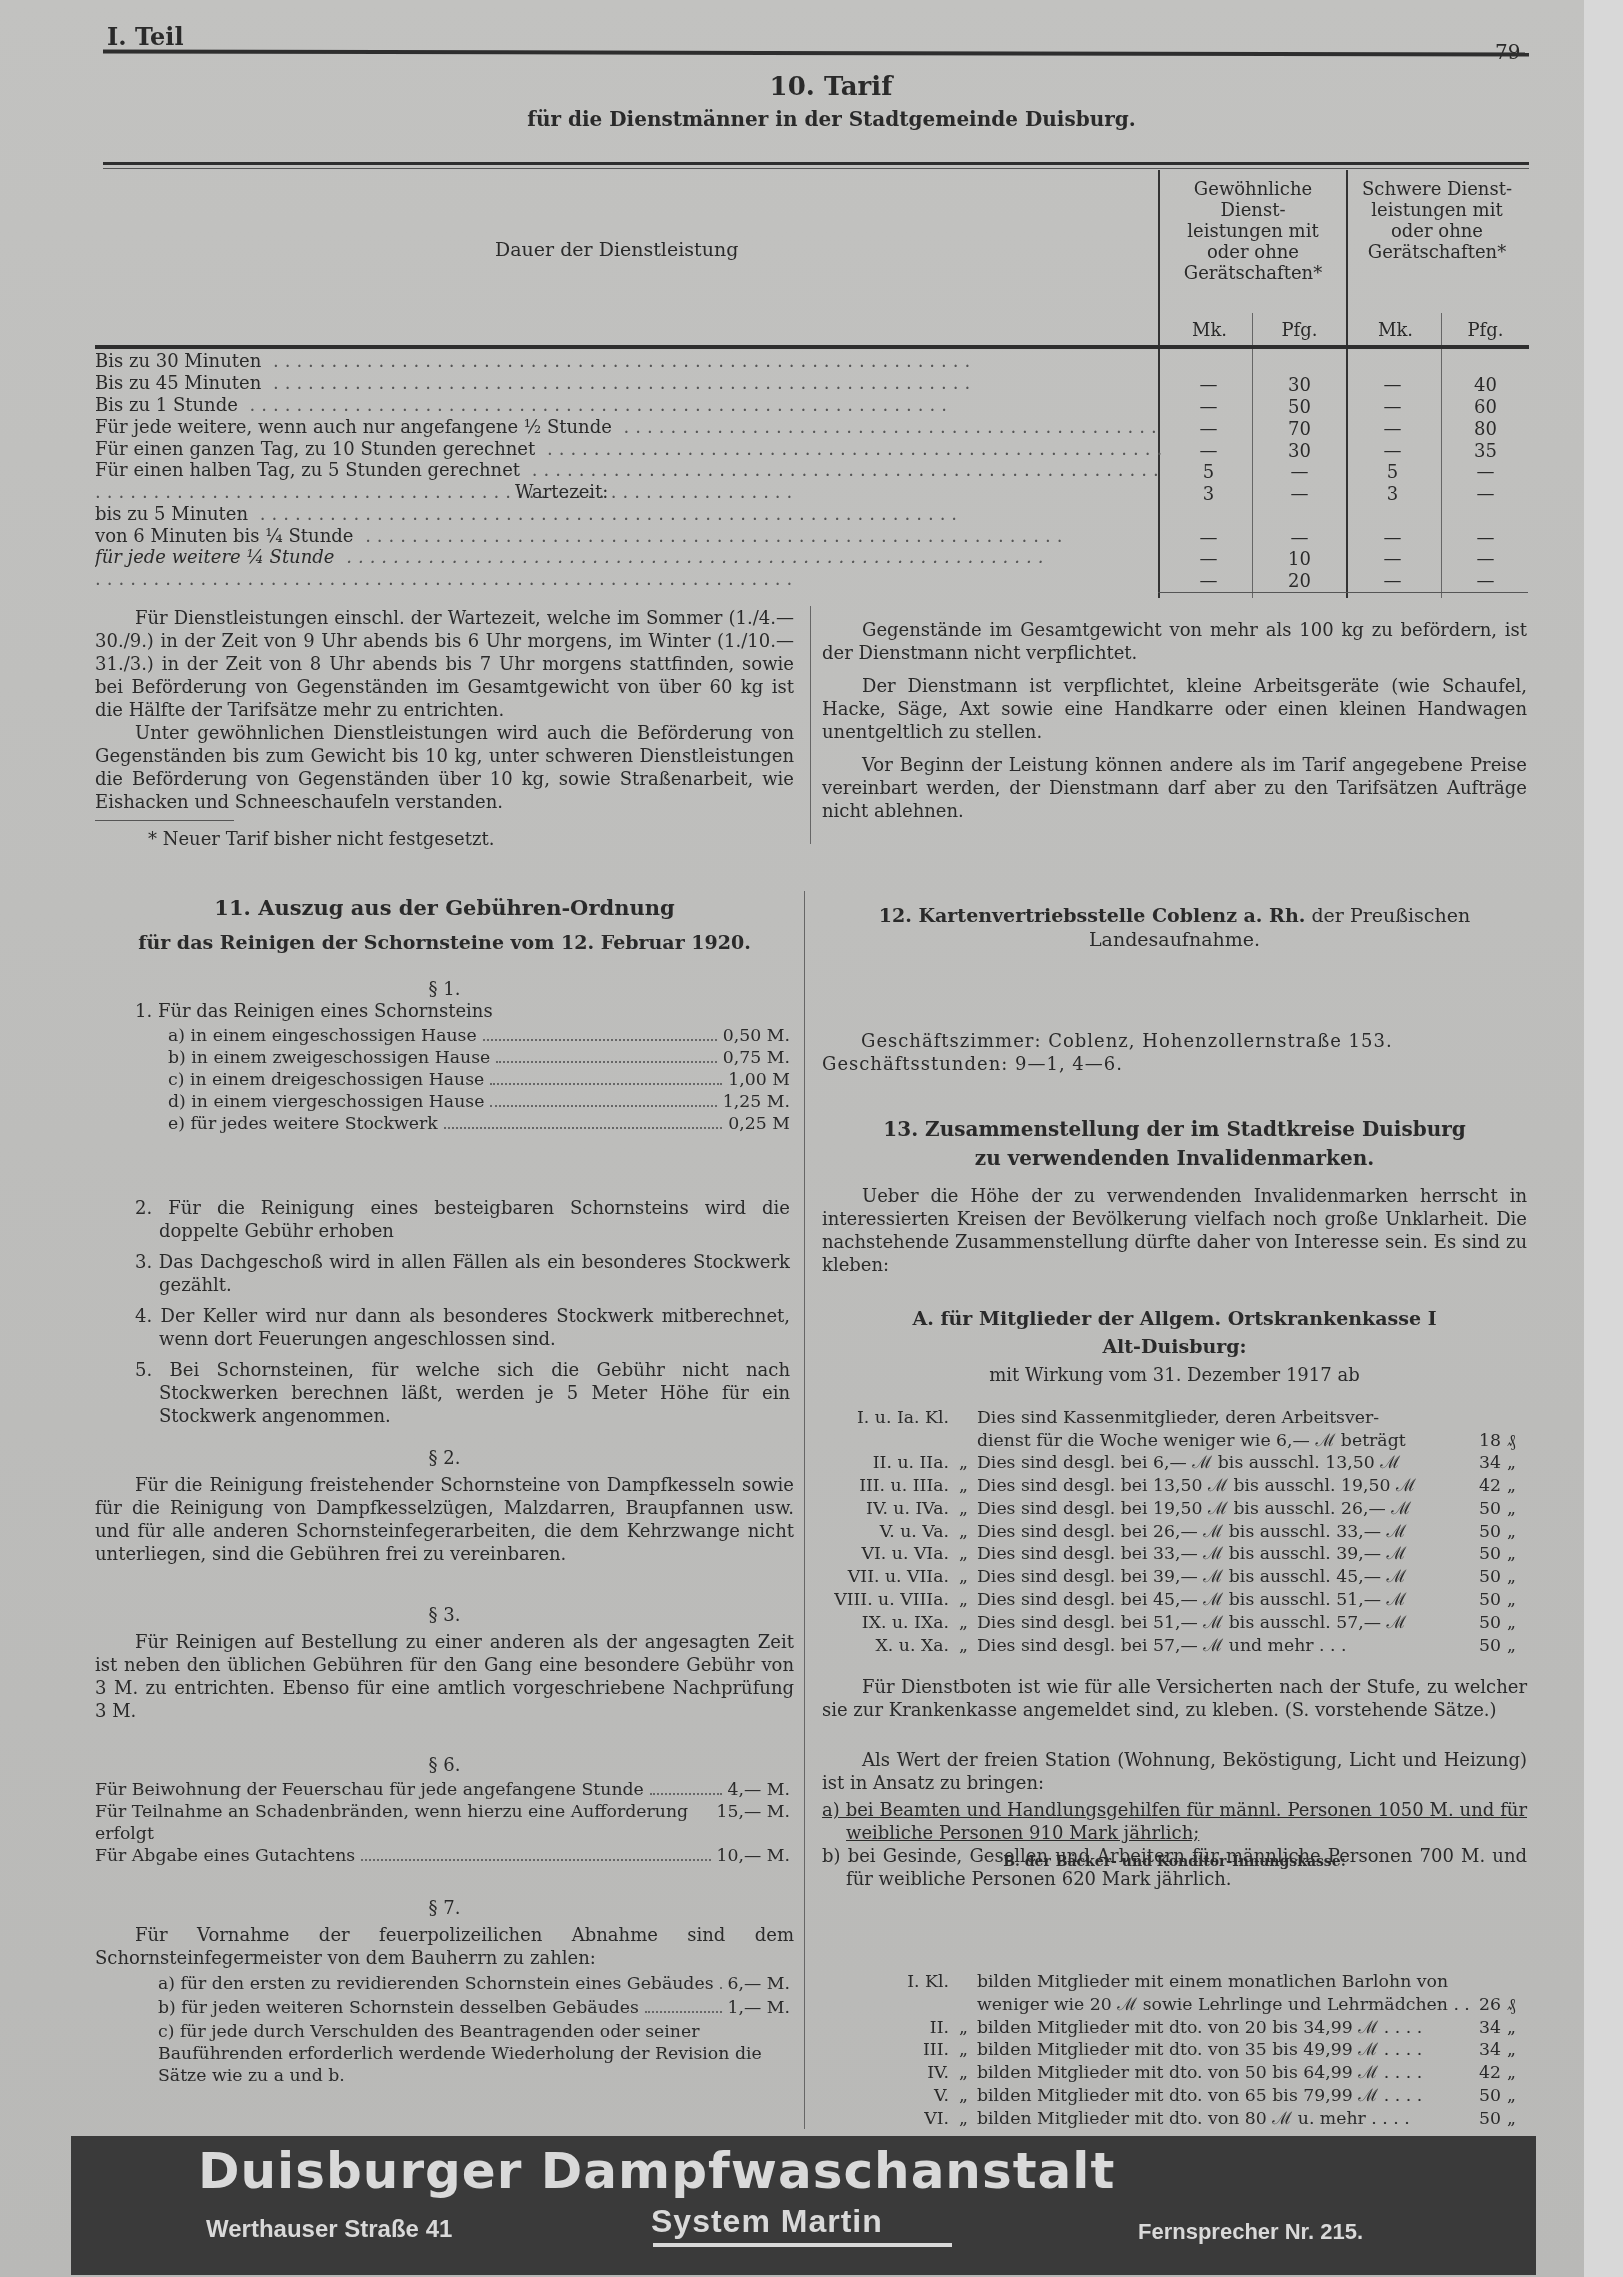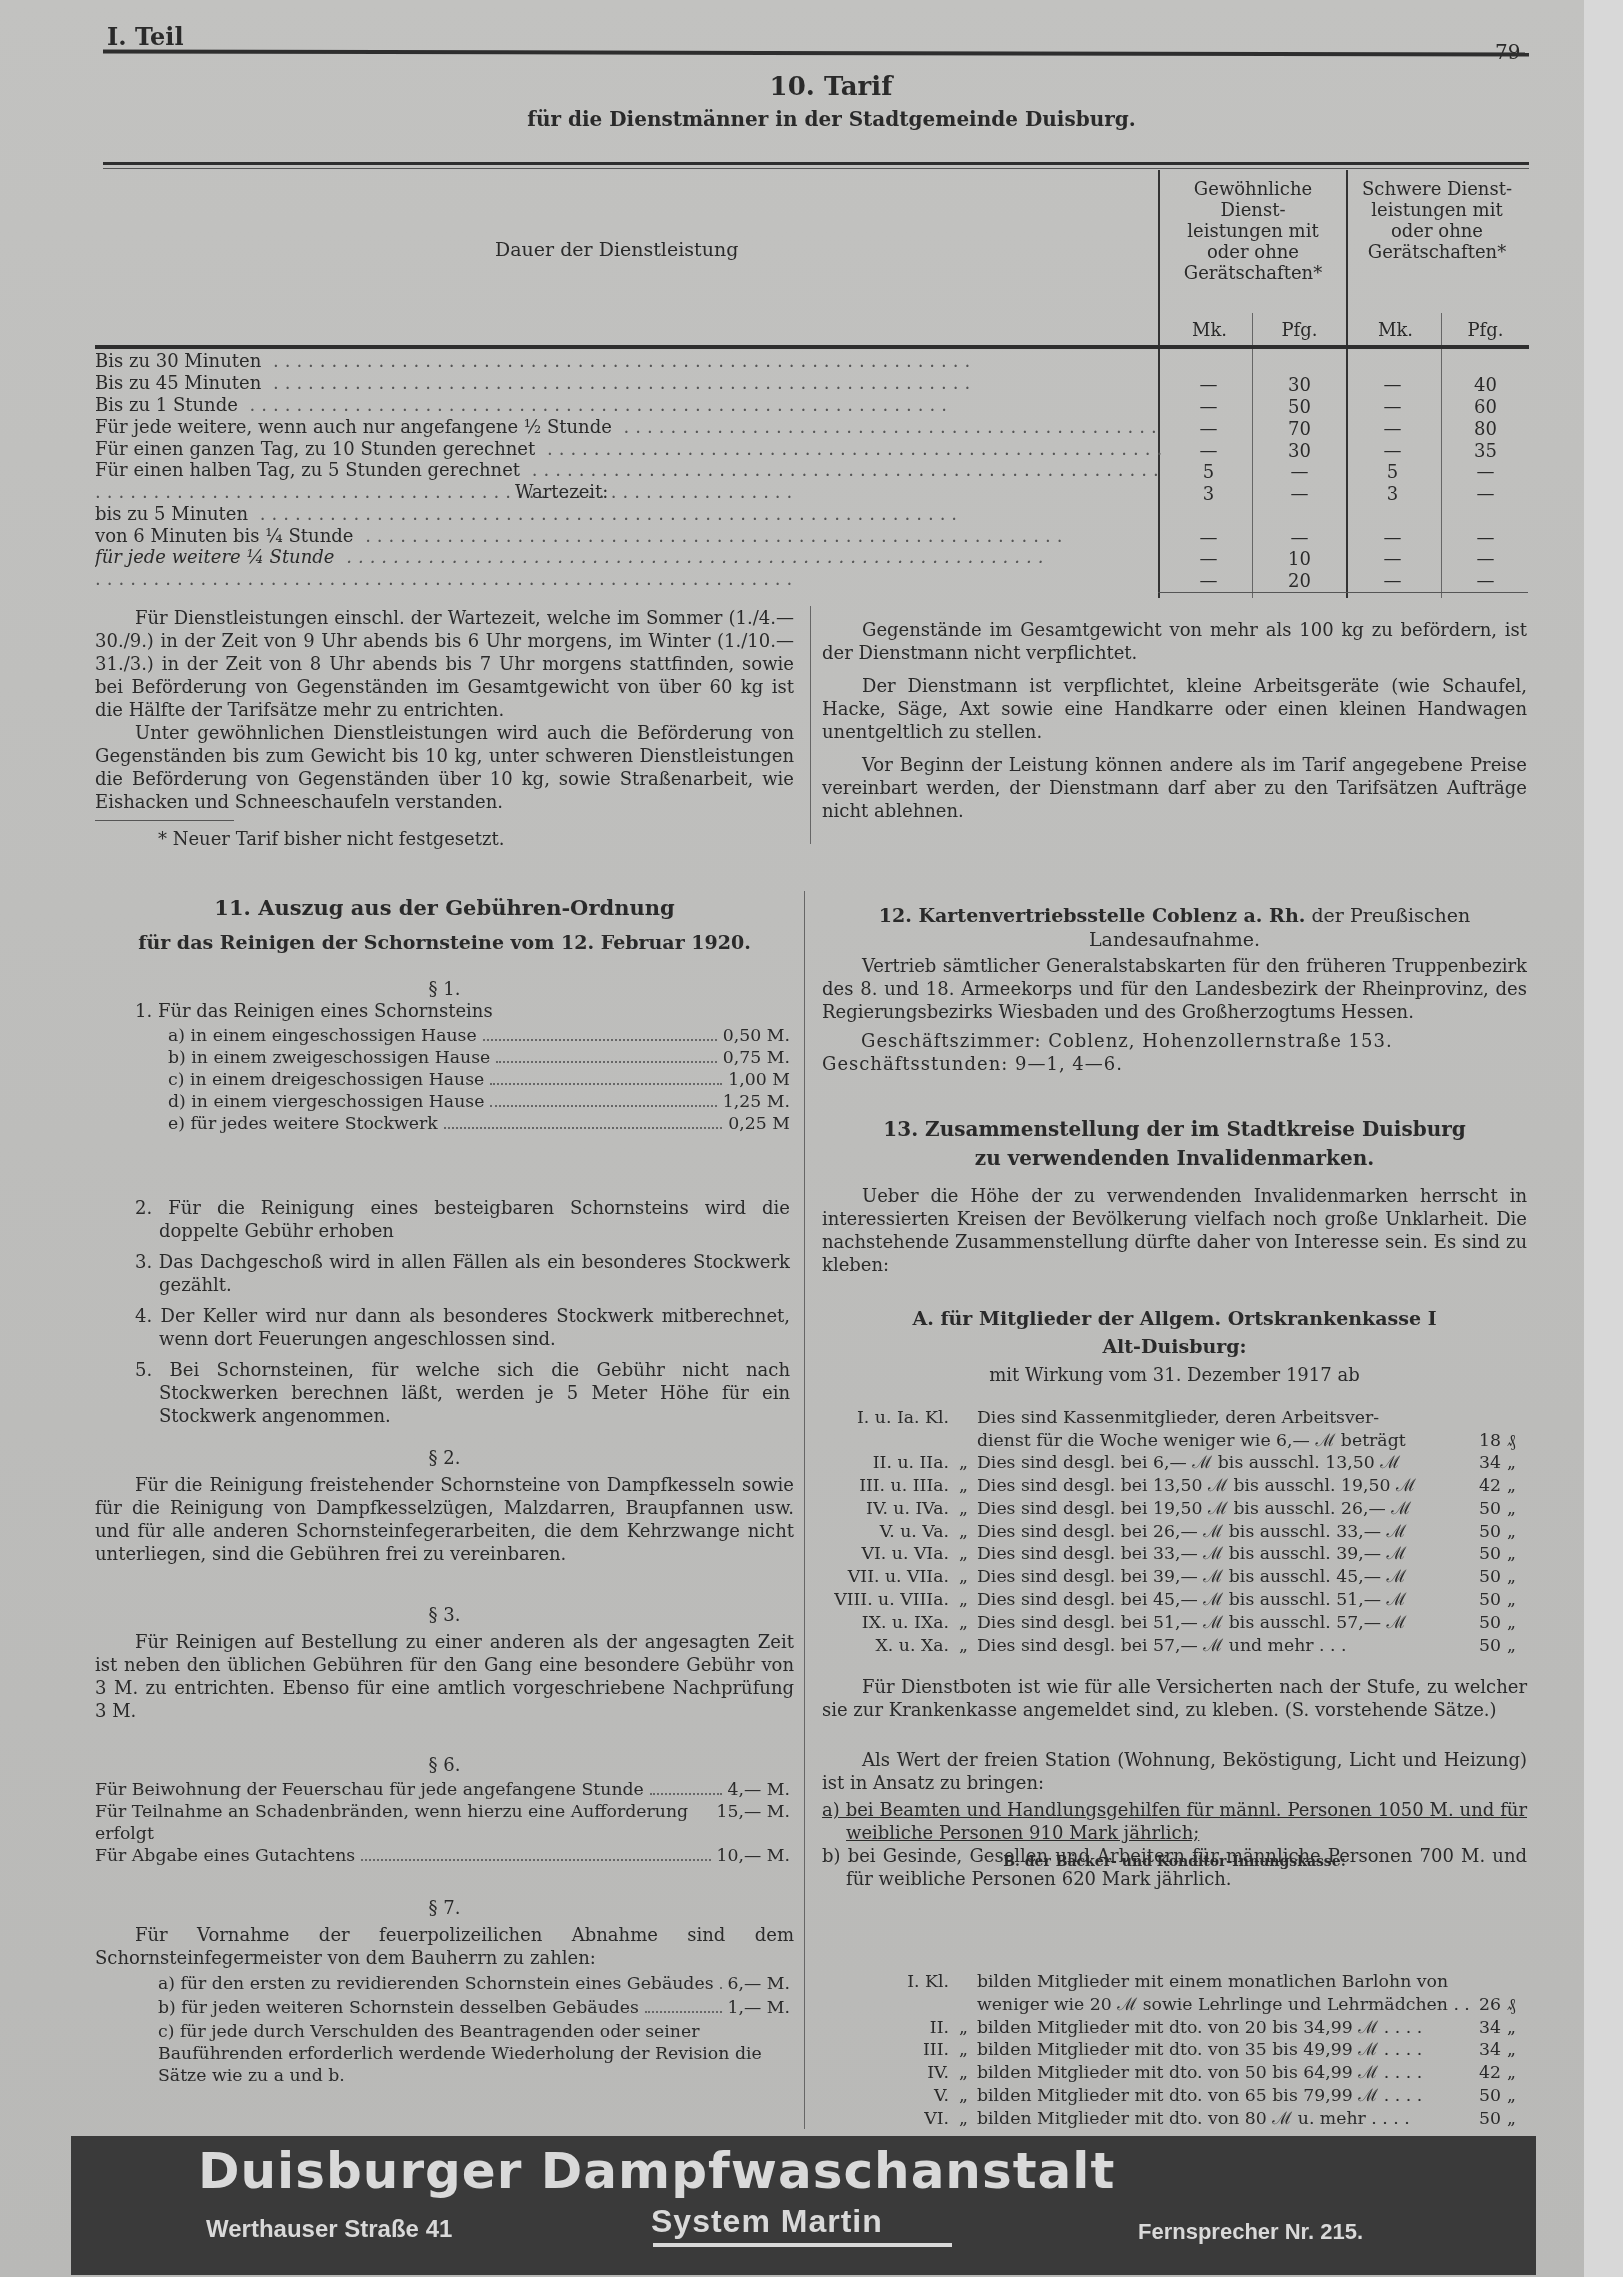--- a/index.html
+++ b/index.html
@@ -127,21 +127,21 @@
       <div class="rule" style="left:1158px;top:592px;width:370px;height:1px;background:#555;"></div>
     </div>
 
   <div class="thin" style="left:810px;top:606px;height:238px;"></div>
 
   <div class="para body" style="left:95px;top:606px;width:699px;">
     <p class="indent" style="margin:0;">Für Dienstleistungen einschl. der Wartezeit, welche im Sommer (1./4.—30./9.) in der Zeit von 9 Uhr abends bis 6 Uhr morgens, im Winter (1./10.—31./3.) in der Zeit von 8 Uhr abends bis 7 Uhr morgens stattfinden, sowie bei Beförderung von Gegenständen im Gesamtgewicht von über 60 kg ist die Hälfte der Tarifsätze mehr zu entrichten.</p>
     <p class="indent" style="margin:0;">Unter gewöhnlichen Dienstleistungen wird auch die Beförderung von Gegenständen bis zum Gewicht bis 10 kg, unter schweren Dienstleistungen die Beförderung von Gegenständen über 10 kg, sowie Straßenarbeit, wie Eishacken und Schneeschaufeln verstanden.</p>
   </div>
   <div class="rule" style="left:95px;top:820px;width:139px;height:1px;background:#555;"></div>
-  <div class="abs" style="left:158px;top:828px;font-size:18px;">* Neuer Tarif bisher nicht festgesetzt.</div>
+  <div class="abs" style="left:148px;top:828px;font-size:18px;">* Neuer Tarif bisher nicht festgesetzt.</div>
 
   <div class="para body" style="left:822px;top:618px;width:705px;">
     <p class="indent" style="margin:0 0 10px 0;">Gegenstände im Gesamtgewicht von mehr als 100 kg zu befördern, ist der Dienstmann nicht verpflichtet.</p>
     <p class="indent" style="margin:0 0 10px 0;">Der Dienstmann ist verpflichtet, kleine Arbeitsgeräte (wie Schaufel, Hacke, Säge, Axt sowie eine Handkarre oder einen kleinen Handwagen unentgeltlich zu stellen.</p>
     <p class="indent" style="margin:0;">Vor Beginn der Leistung können andere als im Tarif angegebene Preise vereinbart werden, der Dienstmann darf aber zu den Tarifsätzen Aufträge nicht ablehnen.</p>
   </div>
 
   <div class="thin" style="left:804px;top:891px;height:1238px;"></div>
 
   <div class="abs title" style="left:95px;top:895px;width:699px;font-size:21px;">11. Auszug aus der Gebühren-Ordnung</div>
@@ -222,21 +222,20 @@
       </div>
       <div class="lead" style="margin-bottom:2px;justify-content:center;">
         <span>c) für jede durch Verschulden des Beantragenden oder seiner Bauführenden erforderlich werdende Wiederholung der Revision die Sätze wie zu a und b.</span>
       </div>
     </div>
 
   <div class="abs center" style="left:822px;top:903px;width:705px;font-size:19px;line-height:24px;">
     <b>12. Kartenvertriebsstelle Coblenz a. Rh.</b>
     <span>der Preußischen Landesaufnahme.</span>
   </div>
-  <div class="abs body indent" style="left:822px;top:954px;width:705px;">Vertrieb sämtlicher Generalstabskarten für den früheren Truppenbezirk des 8. und 18. Armeekorps und für den Landesbezirk der Rheinprovinz, des Regierungsbezirks Wiesbaden und des Großherzogtums Hessen.</div>
   <div class="abs" style="left:861px;top:1030px;font-size:18px;letter-spacing:1px;">Geschäftszimmer: Coblenz, Hohenzollernstraße 153.</div>
   <div class="abs" style="left:822px;top:1053px;font-size:18px;letter-spacing:1px;">Geschäftsstunden: 9—1, 4—6.</div>
 
   <div class="abs title" style="left:822px;top:1117px;width:705px;font-size:20px;">13. Zusammenstellung der im Stadtkreise Duisburg</div>
   <div class="abs title" style="left:822px;top:1146px;width:705px;font-size:20px;">zu verwendenden Invalidenmarken.</div>
   <div class="abs body indent" style="left:822px;top:1184px;width:705px;">Ueber die Höhe der zu verwendenden Invalidenmarken herrscht in interessierten Kreisen der Bevölkerung vielfach noch große Unklarheit. Die nachstehende Zusammenstellung dürfte daher von Interesse sein. Es sind zu kleben:</div>
 
   <div class="abs title" style="left:822px;top:1307px;width:705px;font-size:19px;">A.  für Mitglieder der Allgem. Ortskrankenkasse I</div>
   <div class="abs title" style="left:822px;top:1335px;width:705px;font-size:19px;">Alt-Duisburg:</div>
   <div class="abs center" style="left:822px;top:1364px;width:705px;font-size:18px;">mit Wirkung vom 31. Dezember 1917 ab</div>

